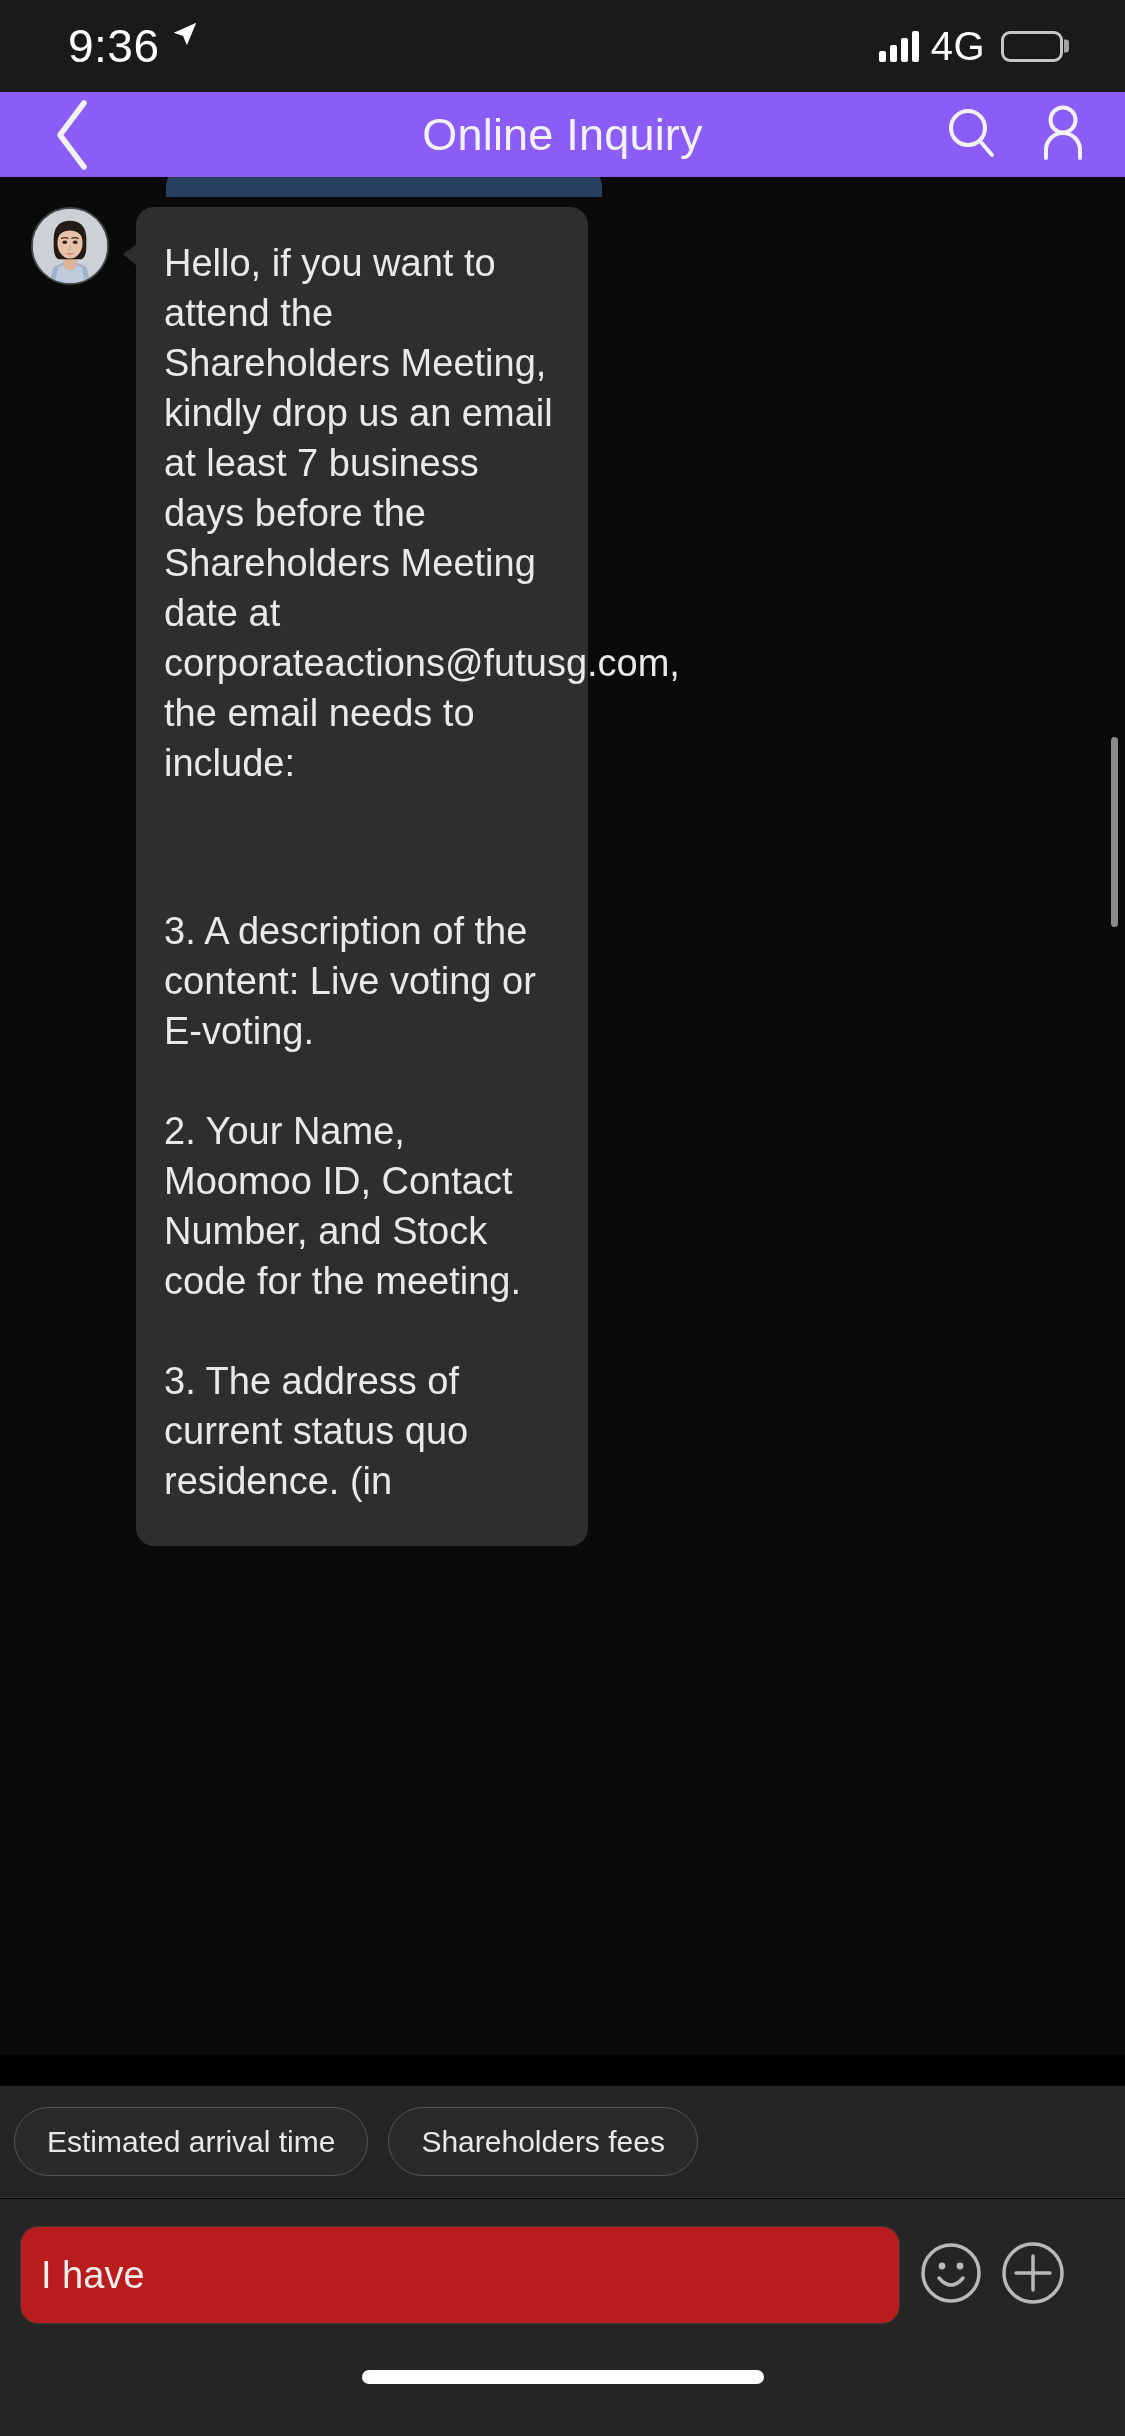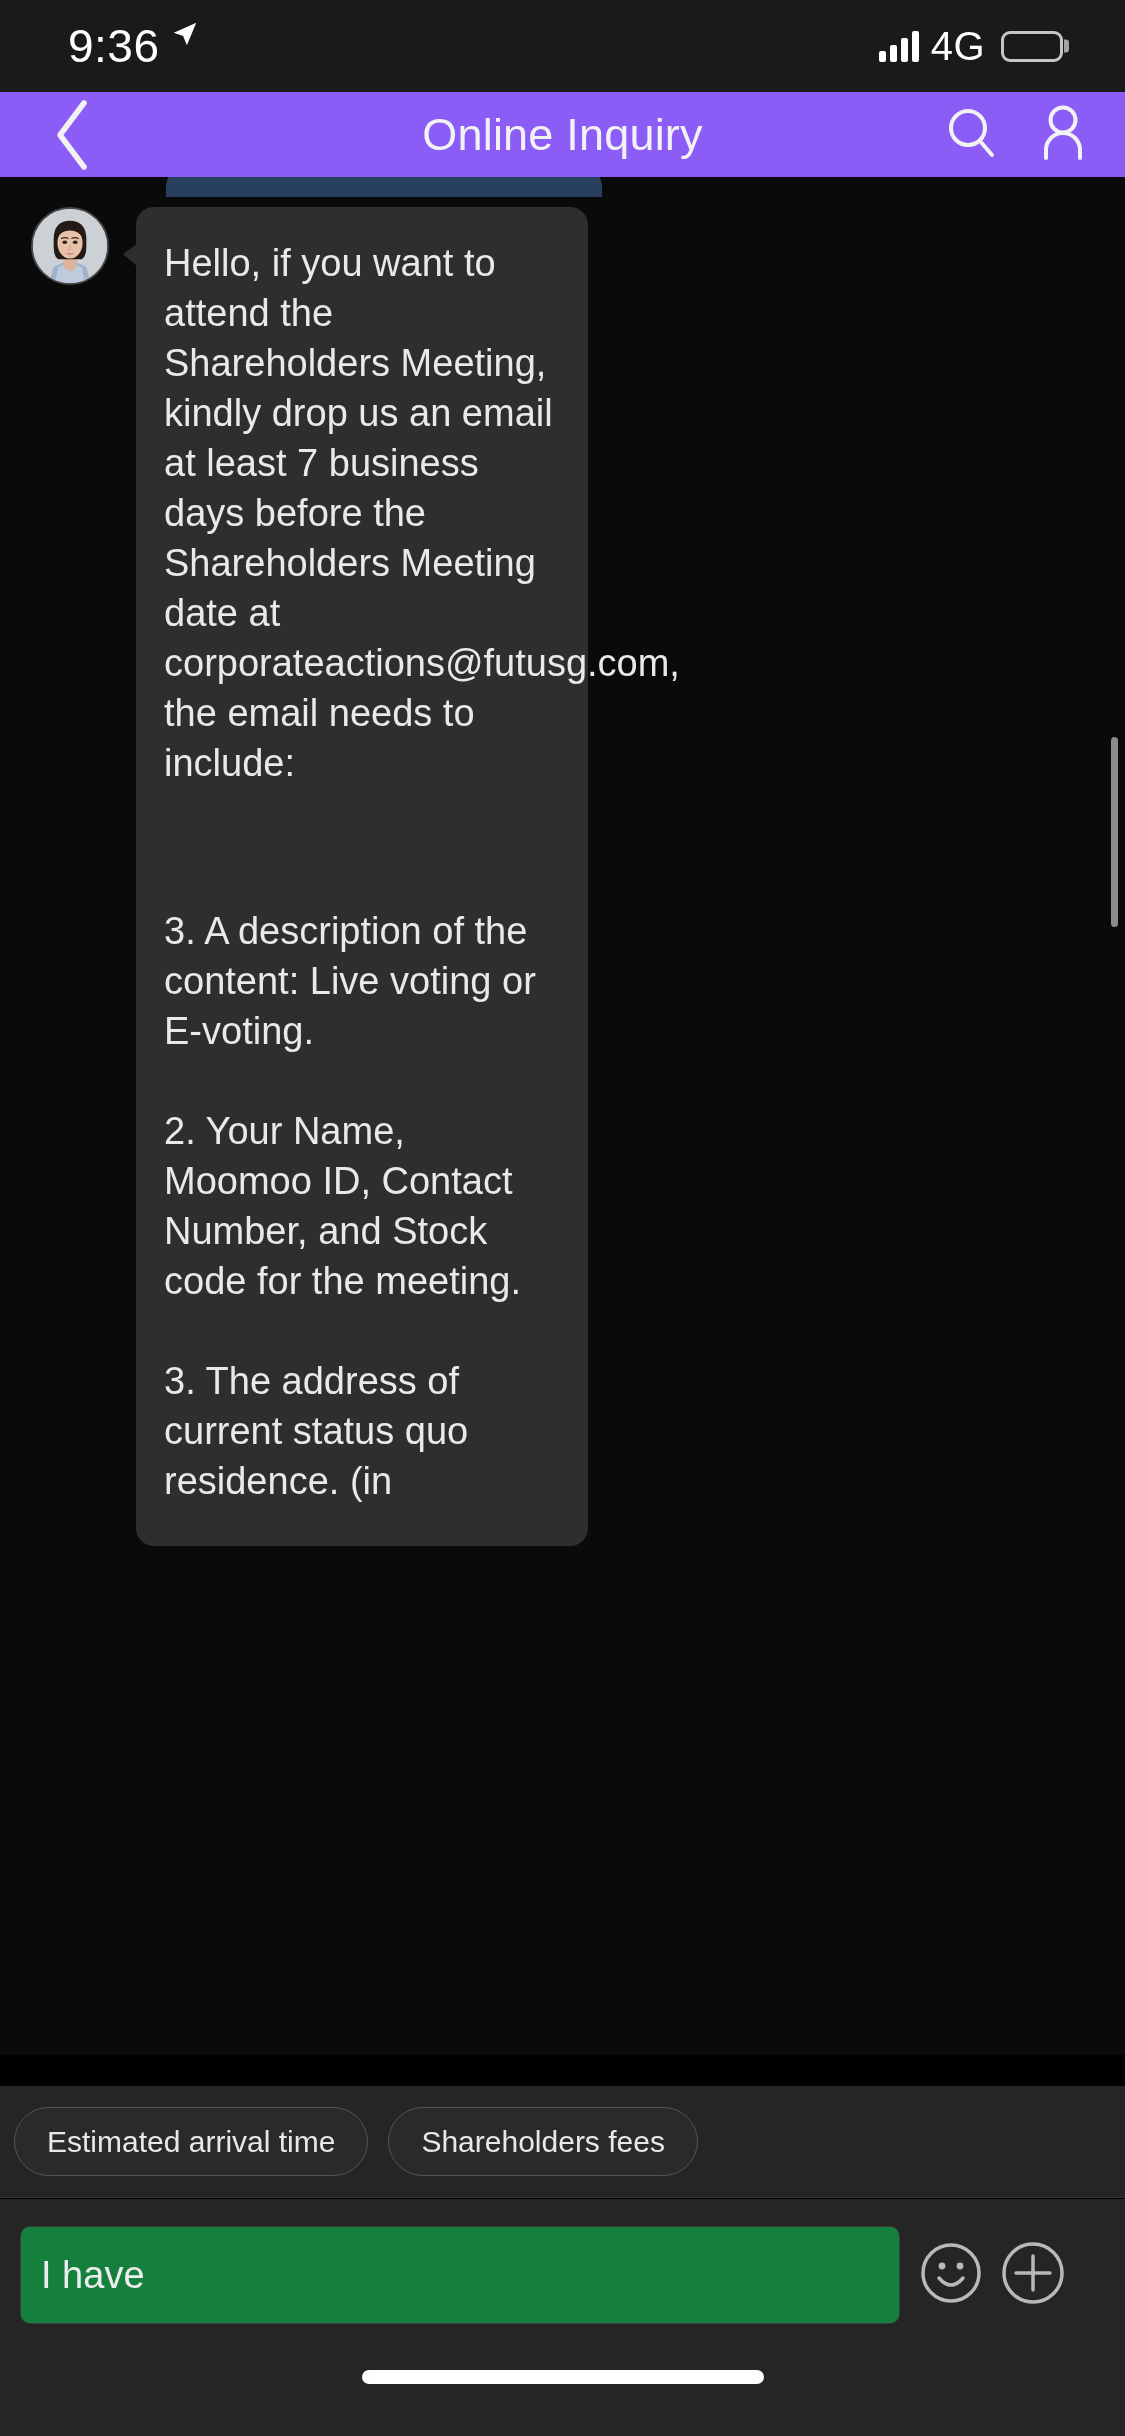--- a/index.html
+++ b/index.html
@@ -110,21 +110,21 @@
   }
 
   
   .input-bar{
     position:absolute; top:2199px; left:0; width:1125px; height:152px;
     background:#252525;
     display:flex; align-items:center; padding:0 20px;
   }
   .text-field{
     flex:0 0 auto; width:880px; height:98px;
-    background:#15803d; border:1px solid #3a3a3a; border-radius:10px;
+    background:#b91c1c; border:1px solid #3a3a3a; border-radius:18px;
     display:flex; align-items:center; padding:0 20px;
     font-size:38px; color:#ededed;
   }
   .input-icons{ display:flex; align-items:center; gap:14px; margin-left:18px; }
 
   
   .home-bar-area{
     position:absolute; top:2351px; left:0; width:1125px; height:85px; background:#252525;
   }
   .home-indicator{

